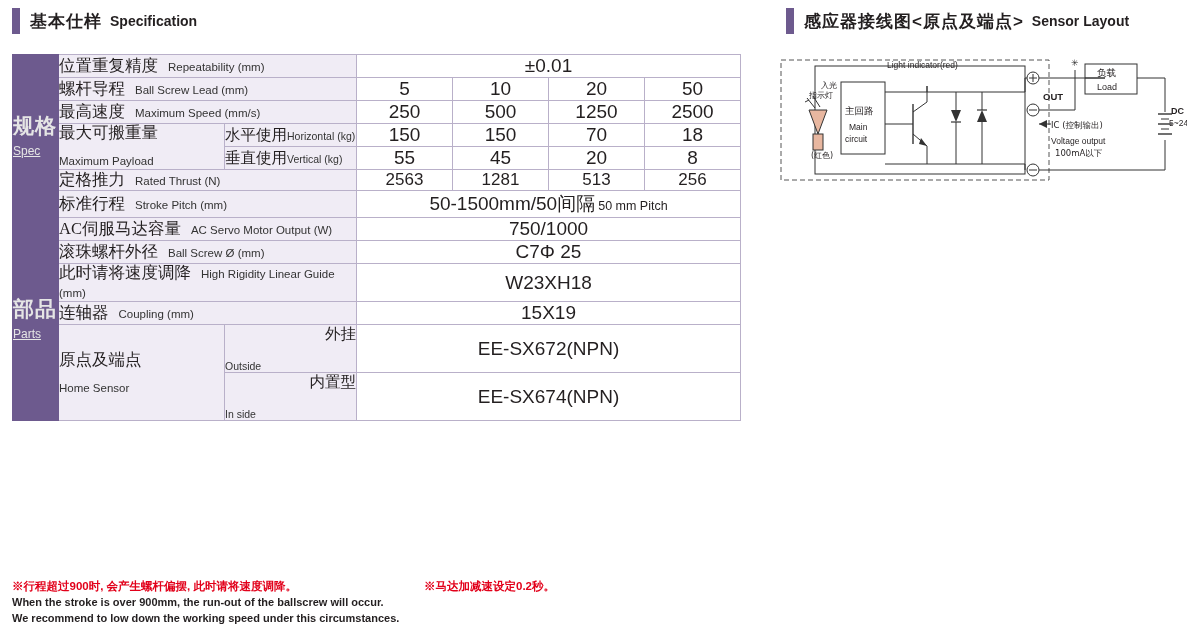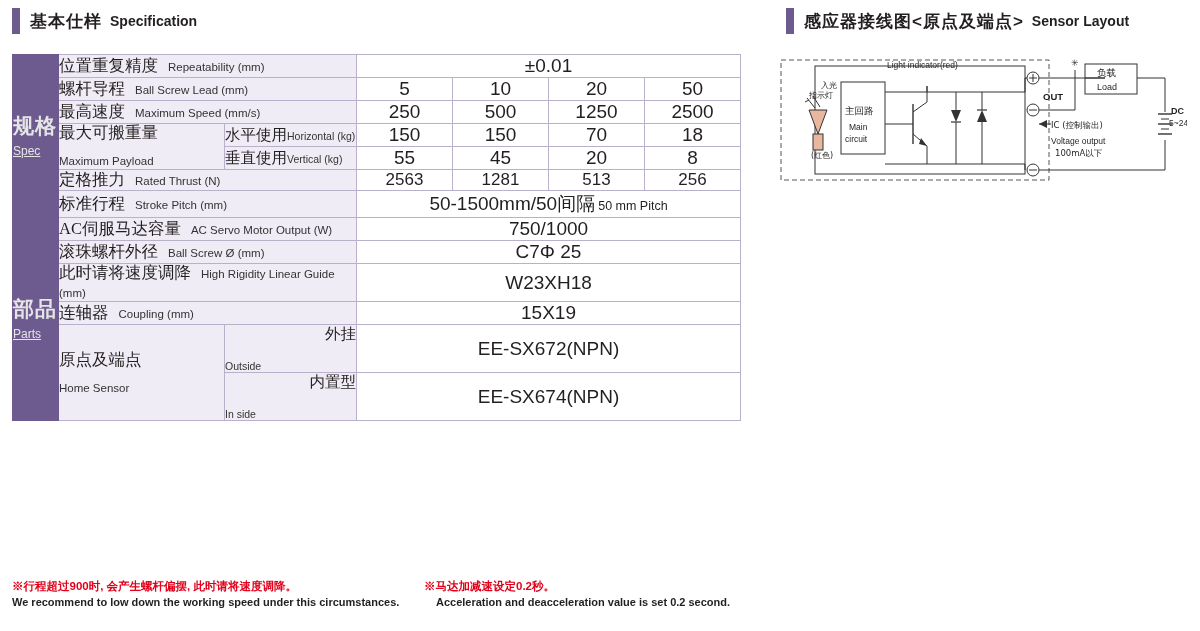--- a/index.html
+++ b/index.html
@@ -298,26 +298,26 @@
         <span class="cn">内置型</span>
           <span class="en">In side</span>
       </td>
       <td class="val" colspan="4">EE-SX674(NPN)</td>
     </tr>
   </tbody>
 </table>
 
 <div class="note" id="note-left">
   <span class="warn">※行程超过900时, 会产生螺杆偏摆, 此时请将速度调降。</span>
+  <span class="sub">When the stroke is over 900mm, the run-out of the ballscrew will occur.</span>
   <span class="sub">We recommend to low down the working speed under this circumstances.</span>
 </div>
 
 <div class="note" id="note-right">
   <span class="warn">※马达加减速设定0.2秒。</span>
-  <span class="sub" style="margin-left:12px">Acceleration and deacceleration value is set 0.2 second.</span>
 </div>
 
 <div id="sensor-diagram">
   <svg width="412" height="160" viewBox="0 0 412 160" xmlns="http://www.w3.org/2000/svg">
 
     <rect x="6" y="8" width="268" height="120" fill="none" stroke="#555" stroke-width="1" stroke-dasharray="5,3"></rect>
 
     <rect x="40" y="14" width="210" height="108" fill="none" stroke="#333" stroke-width="1"></rect>
 
     <polygon points="34,58 52,58 43,82" fill="#e8b7a0" stroke="#333" stroke-width="1"></polygon>

